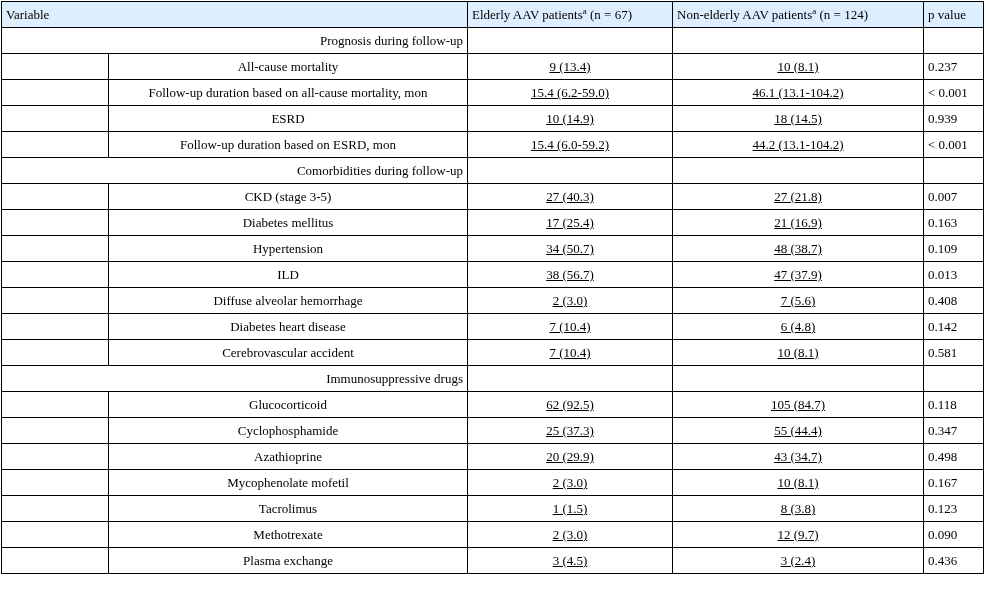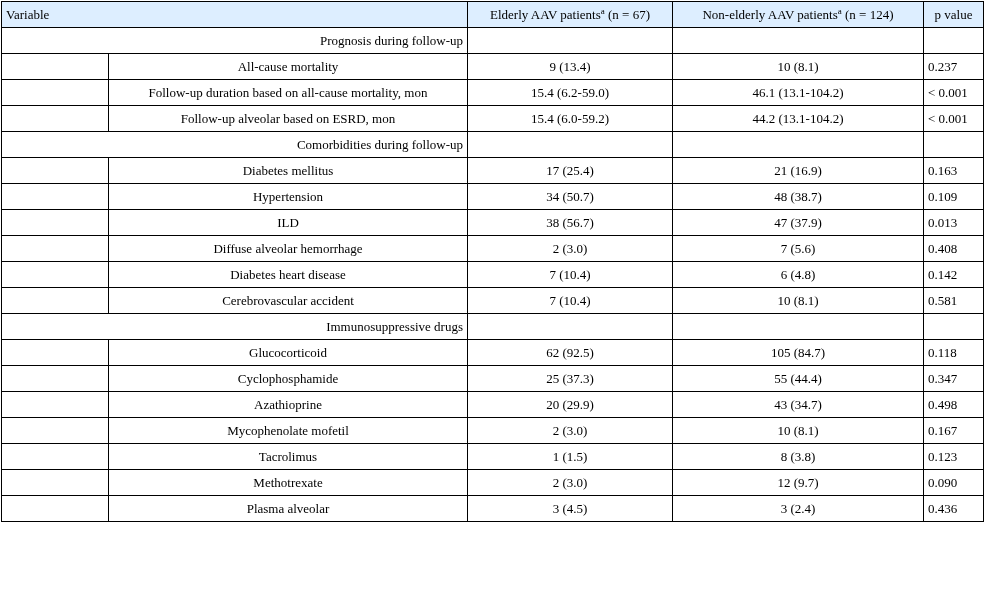--- a/index.html
+++ b/index.html
@@ -32,36 +32,36 @@
     line-height: 25px;
     font-weight: normal;
     font-size: 13px;
     vertical-align: middle;
     overflow: hidden;
     white-space: nowrap;
   }
   thead th {
     background: #ddeeff;
     font-weight: bold;
-    text-align: center;
+    text-align: left;
   }
   thead th.left {
     text-align: left;
   }
   
   col.c-indent { width: 107px; }
   col.c-label  { width: 359px; }
   col.c-eld    { width: 205px; }
   col.c-none   { width: 251px; }
   col.c-p      { width: 60px; }
 
   td.indent-cell { padding: 0; }
   td.label-cell  { text-align: center; }
   td.section-cell{ text-align: right; }
-  td.num         { text-align: center; }
+  td.num         { text-align: center; text-decoration: underline; }
   td.p           { text-align: left; }
 
   sup { font-size: 9px; vertical-align: super; line-height: 0; }
 </style>
 </head>
 <body>
 
 <div class="table-wrap">
   <table class="data-table">
     <colgroup>
@@ -95,30 +95,44 @@
         </tr>
         <tr>
           <td class="indent-cell"></td>
           <td class="label-cell">Follow-up duration based on all-cause mortality, mon</td>
           <td class="num">15.4 (6.2-59.0)</td>
           <td class="num">46.1 (13.1-104.2)</td>
           <td class="p">&lt; 0.001</td>
         </tr>
         <tr>
           <td class="indent-cell"></td>
-          <td class="label-cell">Follow-up alveolar based on ESRD, mon</td>
+          <td class="label-cell">ESRD</td>
+          <td class="num">10 (14.9)</td>
+          <td class="num">18 (14.5)</td>
+          <td class="p">0.939</td>
+        </tr>
+        <tr>
+          <td class="indent-cell"></td>
+          <td class="label-cell">Follow-up duration based on ESRD, mon</td>
           <td class="num">15.4 (6.0-59.2)</td>
           <td class="num">44.2 (13.1-104.2)</td>
           <td class="p">&lt; 0.001</td>
         </tr>
         <tr>
           <td class="section-cell" colspan="2">Comorbidities during follow-up</td>
           <td class="num"></td>
           <td class="num"></td>
           <td class="p"></td>
+        </tr>
+        <tr>
+          <td class="indent-cell"></td>
+          <td class="label-cell">CKD (stage 3-5)</td>
+          <td class="num">27 (40.3)</td>
+          <td class="num">27 (21.8)</td>
+          <td class="p">0.007</td>
         </tr>
         <tr>
           <td class="indent-cell"></td>
           <td class="label-cell">Diabetes mellitus</td>
           <td class="num">17 (25.4)</td>
           <td class="num">21 (16.9)</td>
           <td class="p">0.163</td>
         </tr>
         <tr>
           <td class="indent-cell"></td>
@@ -198,20 +212,20 @@
         </tr>
         <tr>
           <td class="indent-cell"></td>
           <td class="label-cell">Methotrexate</td>
           <td class="num">2 (3.0)</td>
           <td class="num">12 (9.7)</td>
           <td class="p">0.090</td>
         </tr>
         <tr>
           <td class="indent-cell"></td>
-          <td class="label-cell">Plasma alveolar</td>
+          <td class="label-cell">Plasma exchange</td>
           <td class="num">3 (4.5)</td>
           <td class="num">3 (2.4)</td>
           <td class="p">0.436</td>
         </tr>
       </tbody>
   </table>
 </div>
 
 </body></html>

